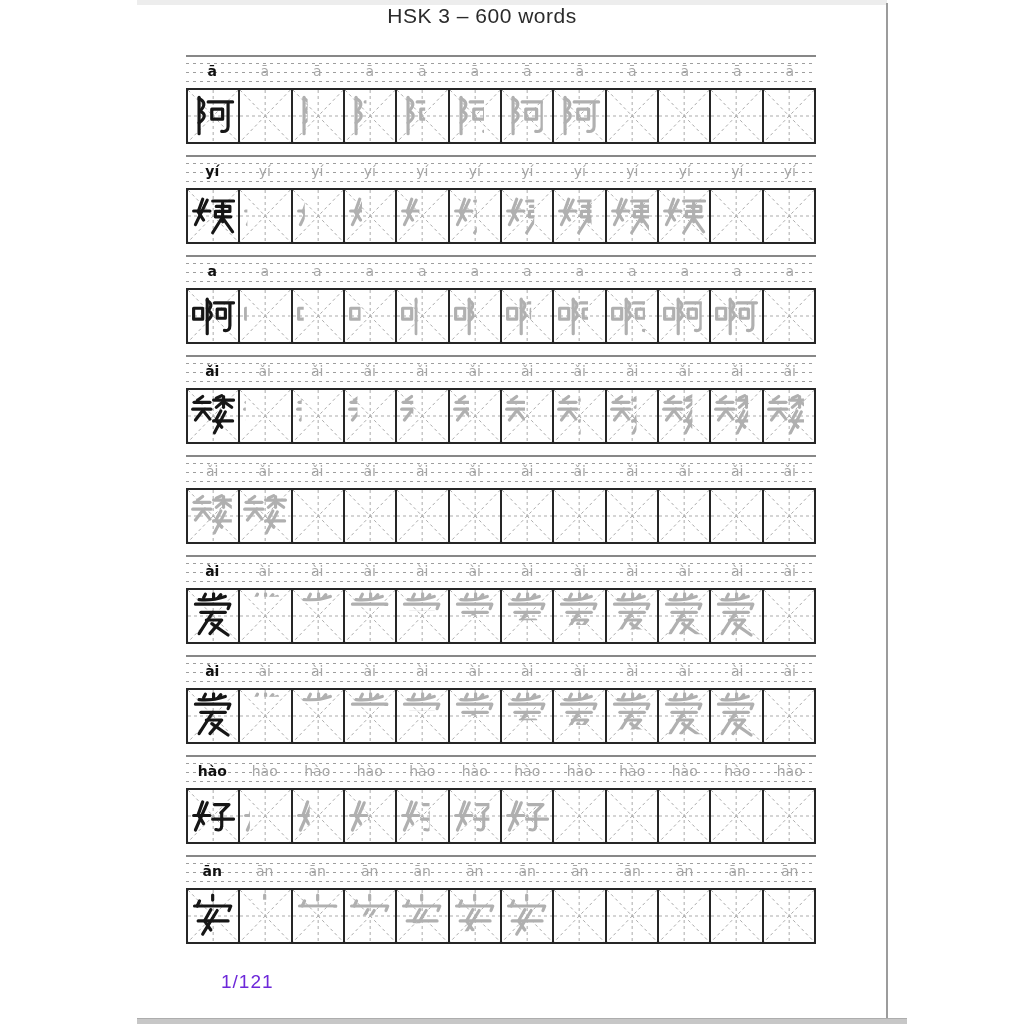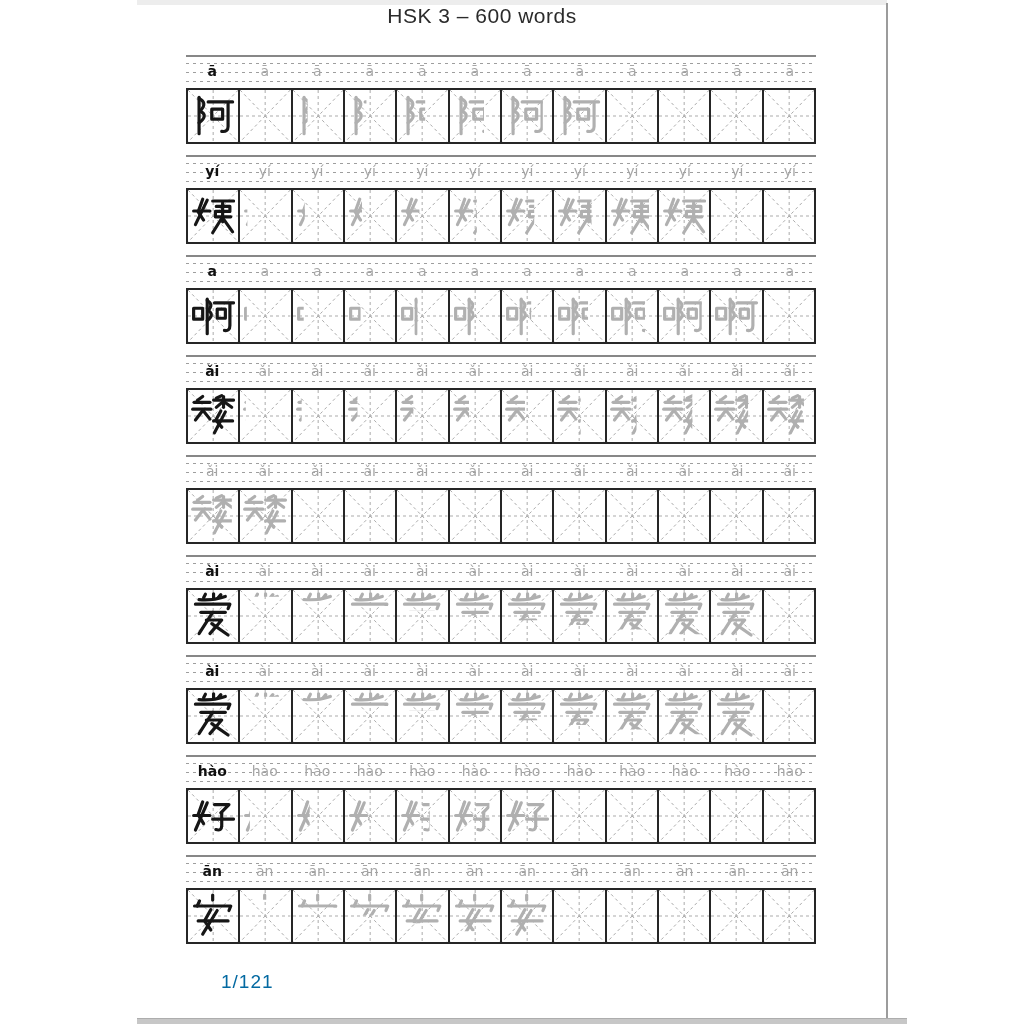--- a/index.html
+++ b/index.html
@@ -26,21 +26,21 @@
   .pz.lead{color:#101010;font-weight:700;}
   .grid{display:flex;height:56px;margin-top:4px;border:2px solid #262626;box-sizing:border-box;background:#fff;}
   .cell{flex:1;position:relative;border-right:2px solid #262626;}
   .cell:last-child{border-right:none;}
   .guides{position:absolute;left:0;top:0;width:100%;height:100%;}
   .guides line{stroke:#ababab;stroke-width:1;stroke-dasharray:3 3;vector-effect:non-scaling-stroke;}
   .char{position:absolute;left:2px;top:2px;width:calc(100% - 5px);height:calc(100% - 5px);
         stroke:currentColor;fill:none;stroke-width:7;stroke-linecap:round;stroke-linejoin:round;}
   .char.ink{color:#161616;}
   .char.trace{color:#b0b0b0;}
-  .page-num{position:absolute;left:221px;top:971px;font-size:19px;color:#0369a1;letter-spacing:1px;}
+  .page-num{position:absolute;left:221px;top:971px;font-size:19px;color:#6d28d9;letter-spacing:1px;}
   .defs-hidden{position:absolute;width:0;height:0;overflow:hidden;}
 </style>
 </head>
 <body>
 
 <div class="page">
   <div class="top-strip"></div>
   <div class="right-edge-line"></div>
   <div class="title">HSK 3 – 600 words</div>
   <div class="sheet" id="sheet">

